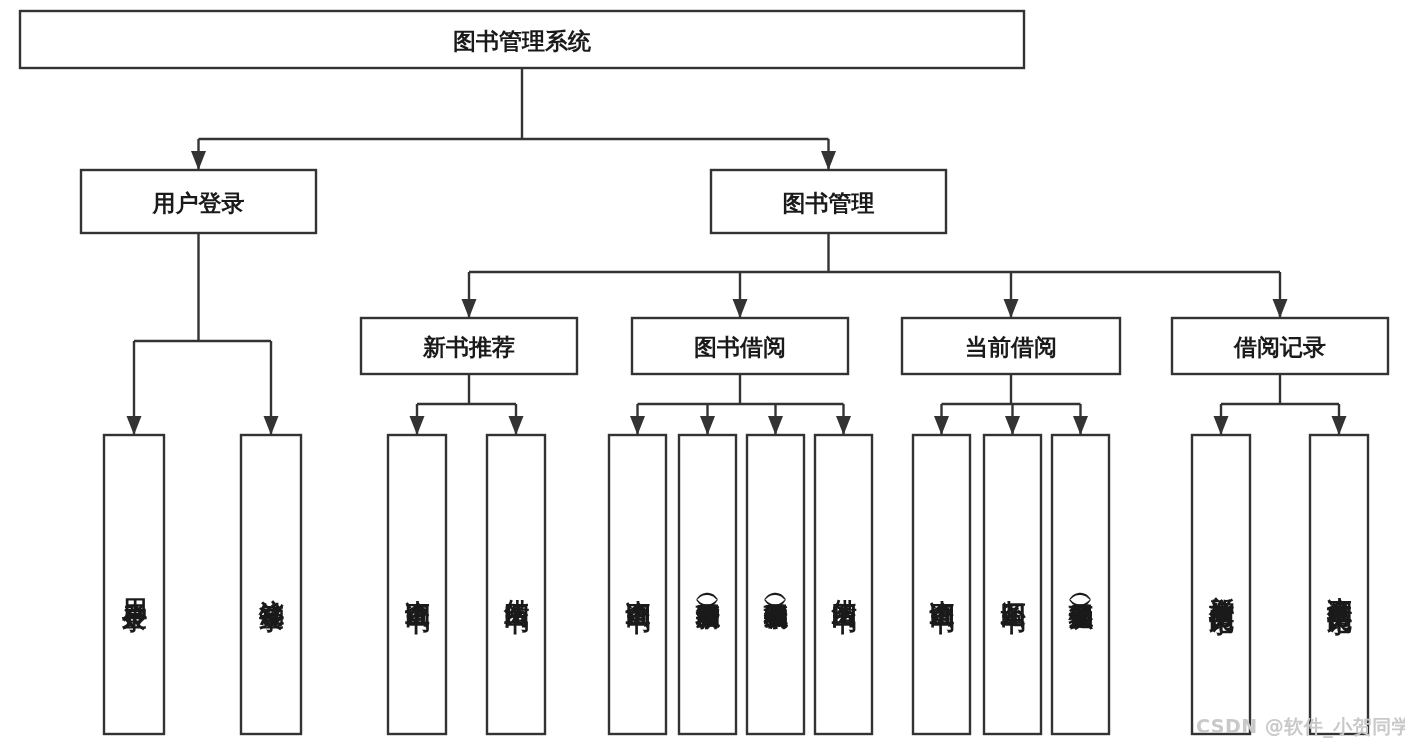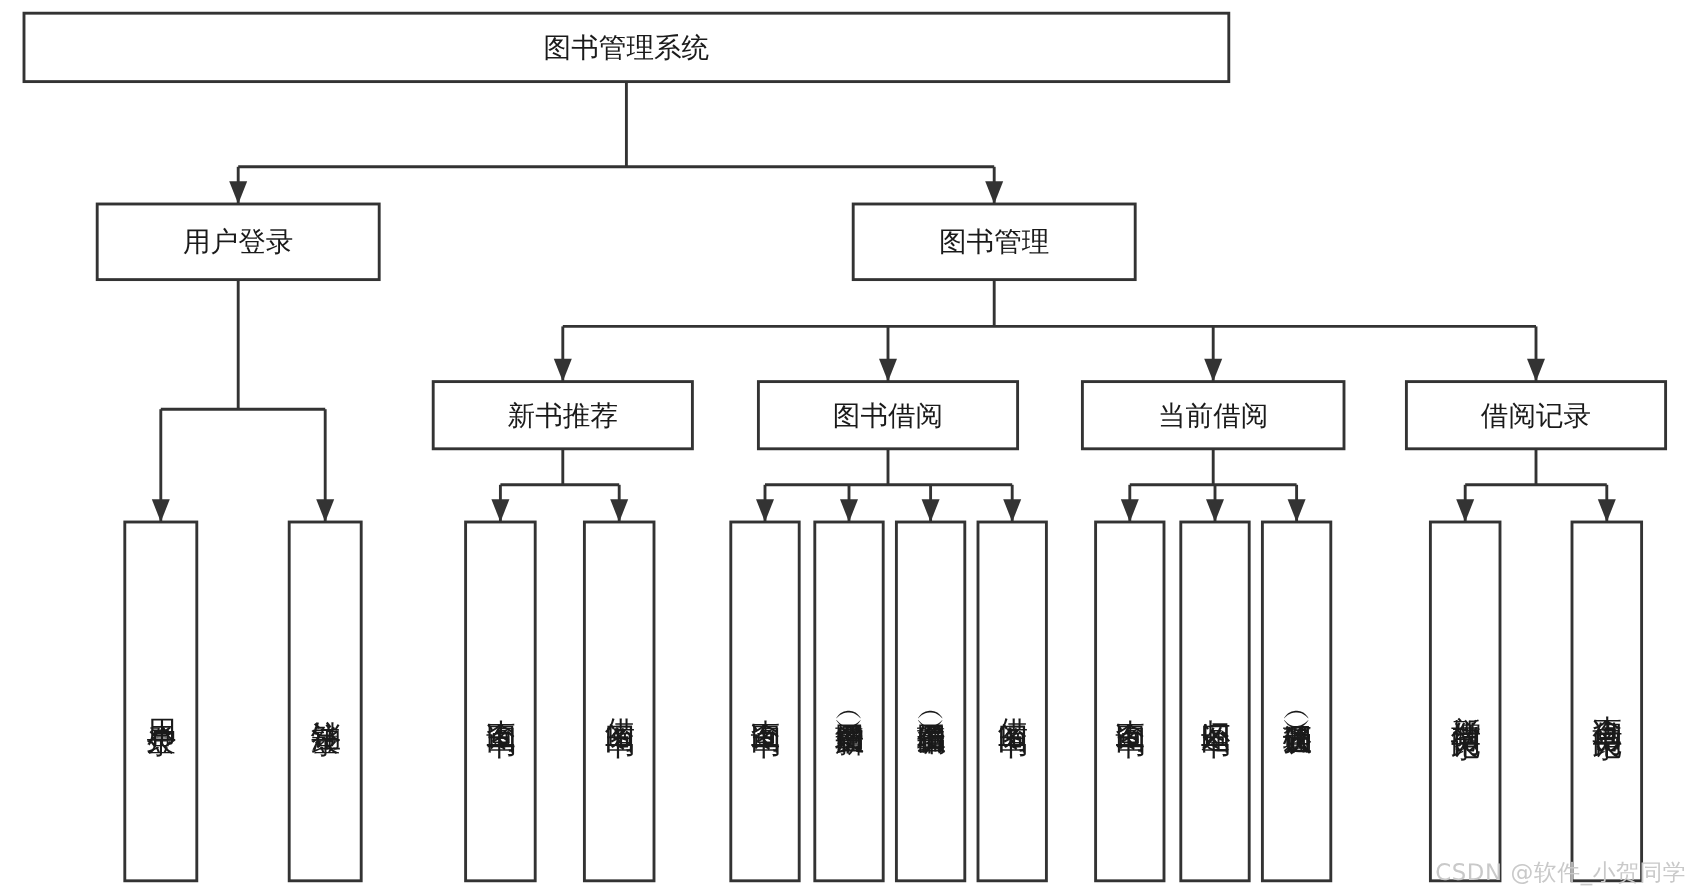--- a/index.html
+++ b/index.html
@@ -11,20 +11,21 @@
     width: 1405px;
     height: 747px;
     font-family: "DejaVu Sans", "Liberation Sans", sans-serif;
     overflow: hidden;
   }
   #diagram-root {
     position: relative;
     width: 1405px;
     height: 673px;
     background: #ffffff;
+    font-weight: bold;
   }
   svg#tree-svg {
     position: absolute;
     left: 0;
     top: 0;
     width: 1405px;
     height: 747px;
     display: block;
   }
   .node-box {

